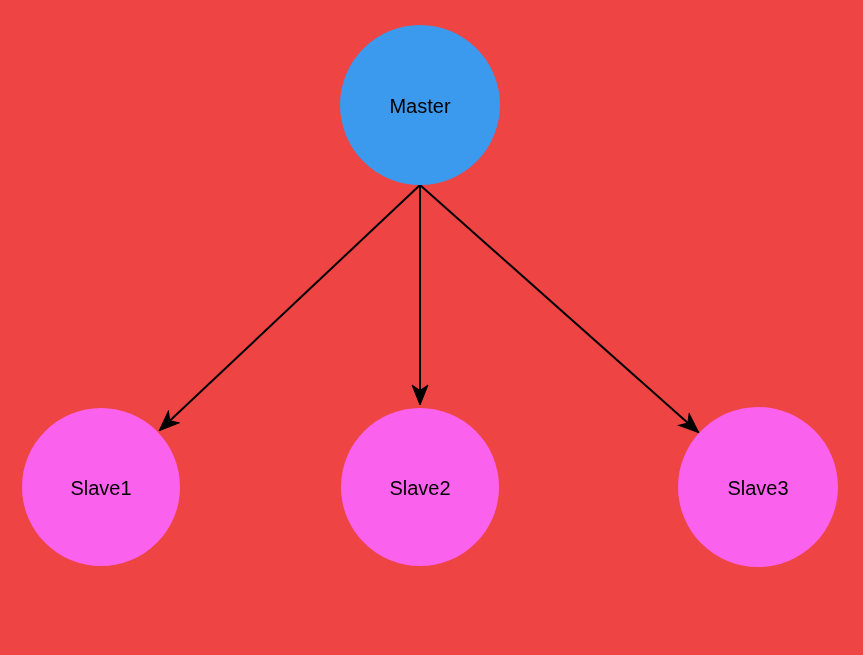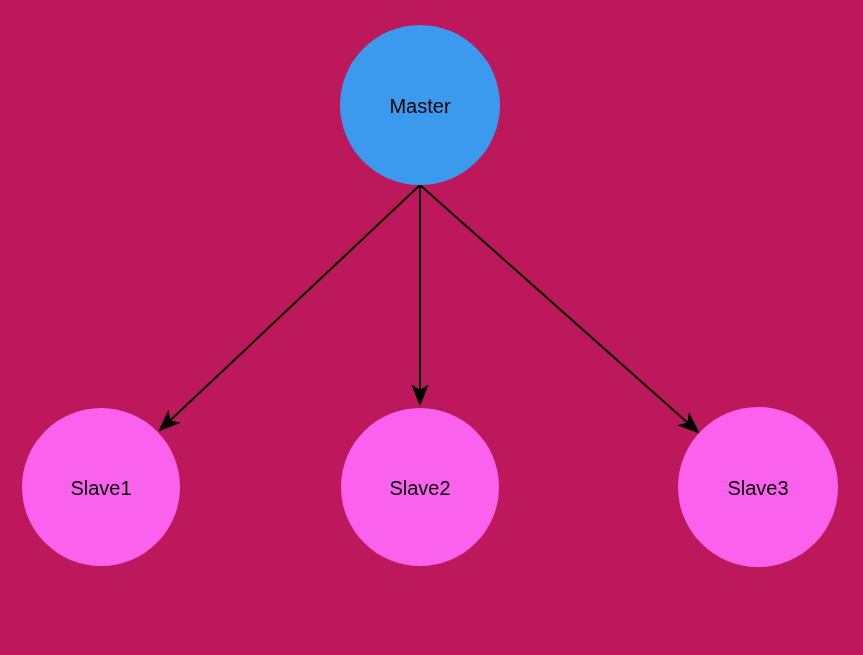--- a/index.html
+++ b/index.html
@@ -5,21 +5,21 @@
   html, body {
     margin: 0;
     padding: 0;
     background: #ffffff;
     font-family: "Liberation Sans", sans-serif;
   }
   .canvas {
     position: relative;
     width: 863px;
     height: 655px;
-    background: #be185d;
+    background: #ef4444;
     overflow: hidden;
   }
   svg text {
     font-family: "Liberation Sans", sans-serif;
     font-size: 20px;
     text-anchor: middle;
     dominant-baseline: central;
   }
   svg .edge {
     stroke-width: 2px;

